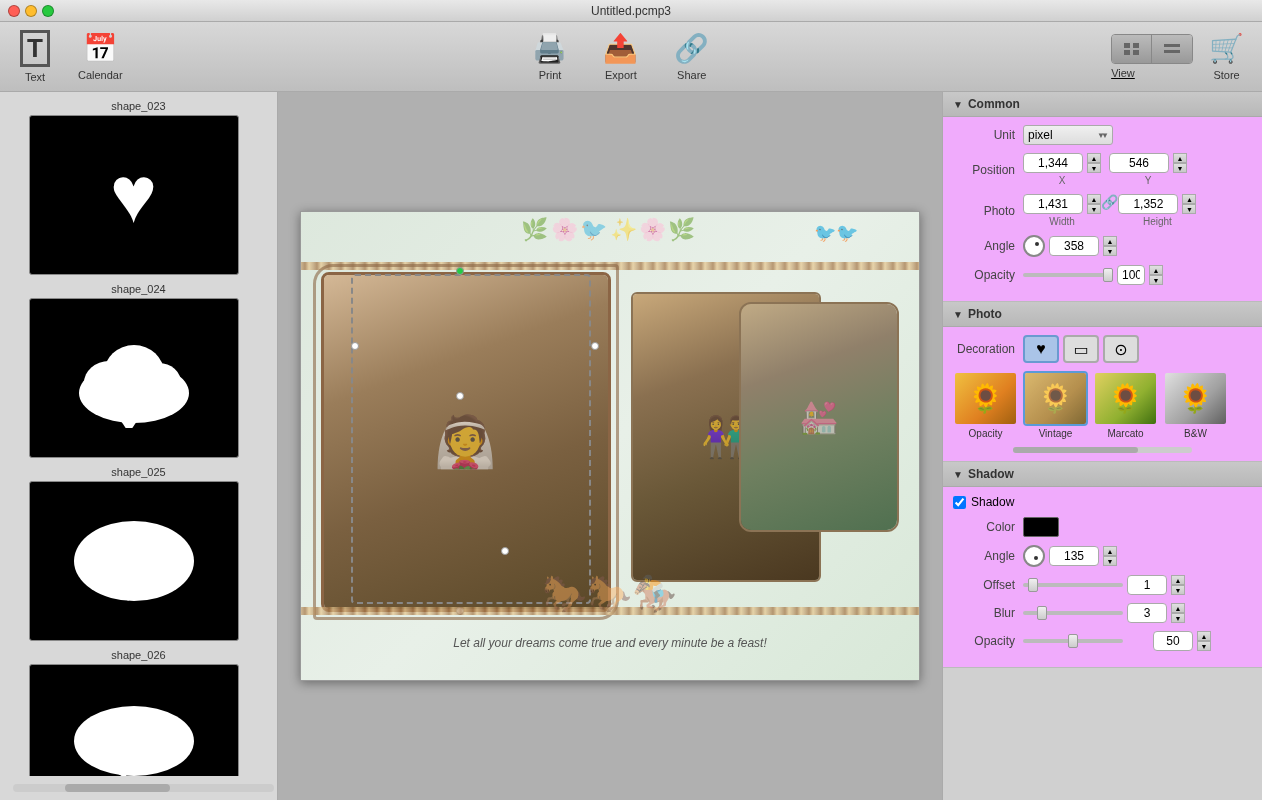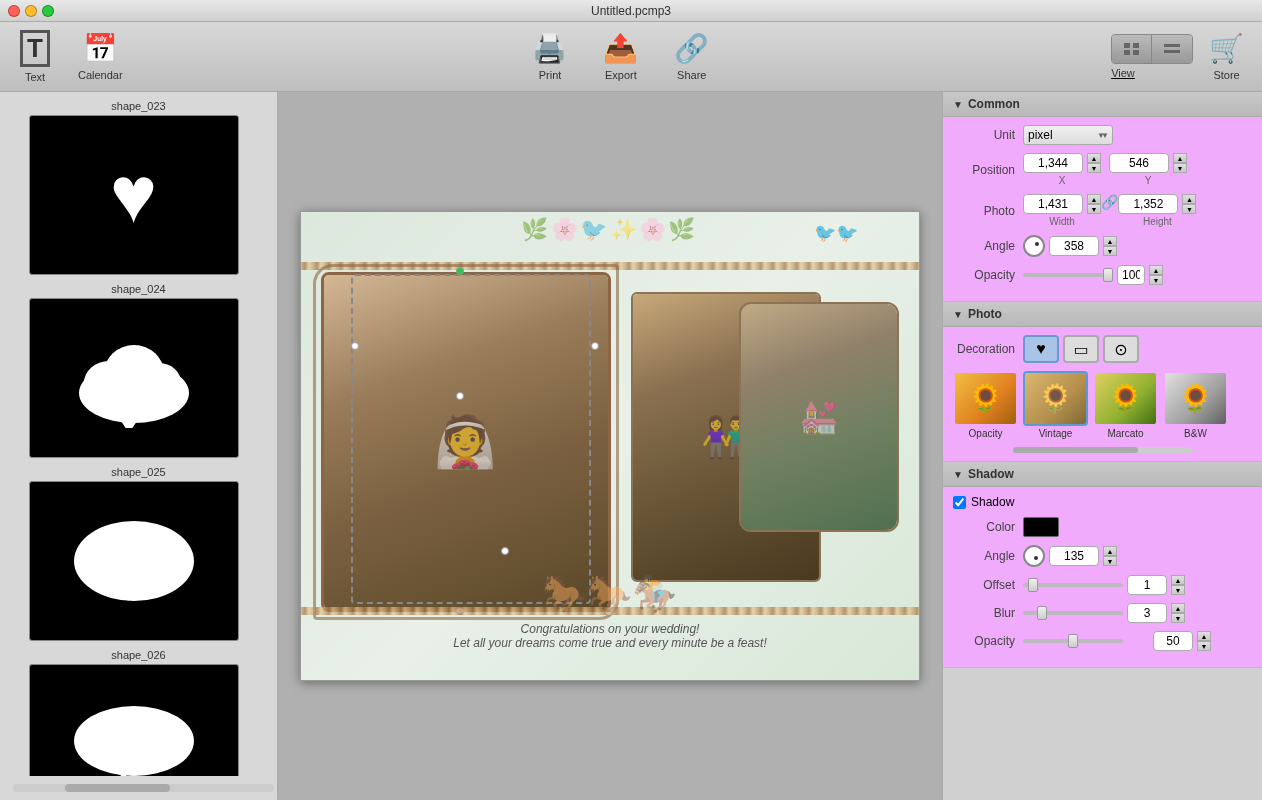--- a/index.html
+++ b/index.html
@@ -348,21 +348,20 @@
       <div class="selection-handle" style="left:155px; top:180px;"></div>
       <div class="selection-handle" style="left:290px; top:130px;"></div>
       <div class="selection-handle" style="left:200px; top:335px;"></div>
       <div class="selection-handle" style="left:155px; top:395px;"></div>
 
       <div style="position:absolute; top:395px; left:0; right:0; height:8px; background: repeating-linear-gradient(90deg, #c4a070 0px, #a07040 4px, #e8c890 8px, #c4a070 12px); opacity:0.7;"></div>
 
       <div style="position:absolute; bottom:65px; left:50%; transform:translateX(-50%); font-size:36px; opacity:0.45;">🐎🐎🏇</div>
 
       <div class="caption-text">
-        <div>Congratulations on your wedding!</div>
         <div>Let all your dreams come true and every minute be a feast!</div>
       </div>
 
       <div class="birds-deco">🐦🐦</div>
 
     </div>
   </div>
 
   <div class="right-panel">
 

